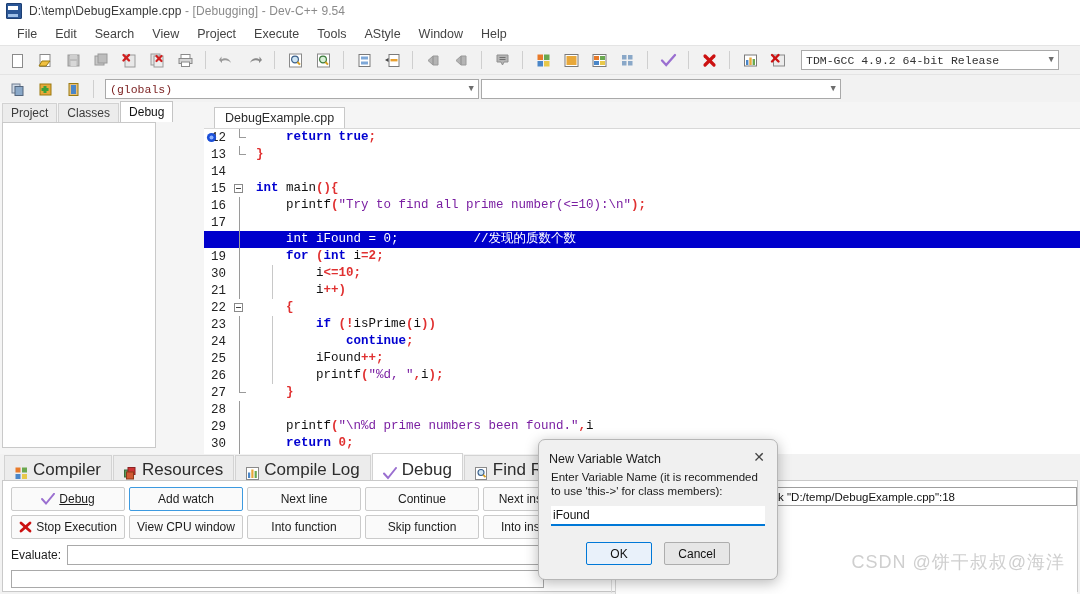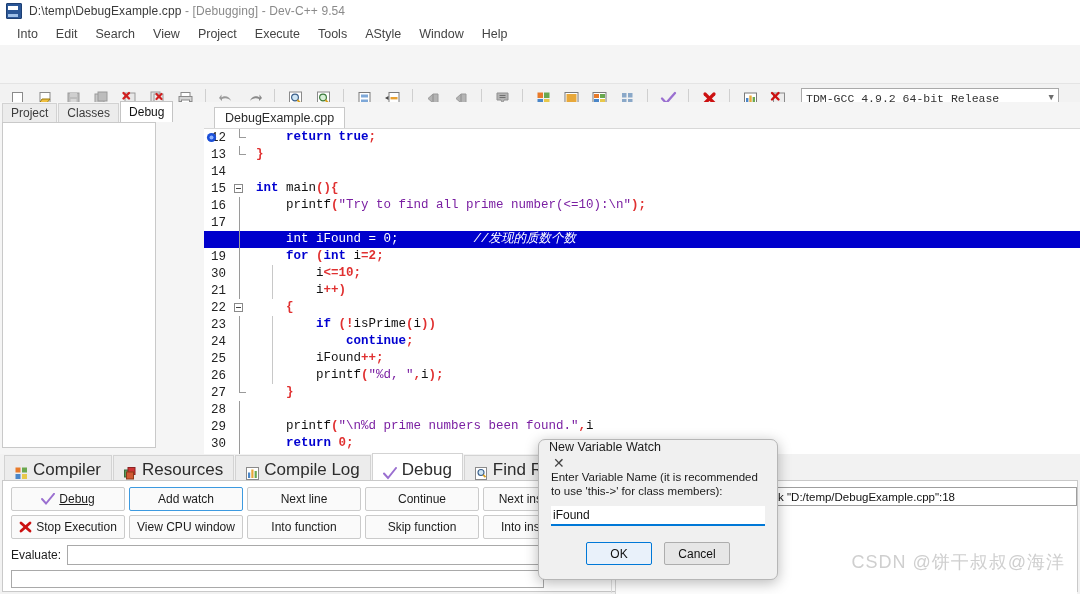--- a/index.html
+++ b/index.html
@@ -38,21 +38,20 @@
     padding-left:8px;
   }
   .menu-item{
     padding:2px 9px;font-size:12.5px;color:#444;cursor:default;
   }
 
   
   .toolbar-row{
     height:28px;background:#f2f2f2;display:flex;align-items:center;
     border-top:1px solid #e4e4e4;
-    margin-top:38px;
   }
   .tb-group{display:flex;align-items:center;padding:0 3px;height:24px;}
   .sep{width:1px;height:18px;background:#cfcfcf;margin:0 3px;}
   .tbtn{
     width:24px;height:22px;margin:0 1px;display:flex;align-items:center;
     justify-content:center;border:1px solid transparent;border-radius:2px;
   }
   .ico{display:block;}
 
   .combo{
@@ -110,21 +109,21 @@
   .codetext{flex:1 1 auto;padding-left:4px;position:relative;height:17px;line-height:17px;}
   .hl{background:#0000cc;}
   .hl .codetext, .hl .codetext *{color:#ffffff !important;}
   .hl .gutter{background:#ffffff;}
 
   .kw{color:#0000d0;font-weight:bold;}
   .str{color:#7a1fa2;}
   .pun{color:#e03030;font-weight:bold;}
   .num{color:#e03030;font-weight:bold;}
   .plain{color:#111;}
-  .cmt{color:#ffffff;font-style:italic;}
+  .cmt{color:#ffffff;}
 
   
   .vline{position:absolute;left:9px;top:0;width:1px;height:17px;background:#9a9a9a;}
   .vline2{position:absolute;left:9px;top:0;width:1px;height:9px;background:#9a9a9a;}
   .hline{position:absolute;left:9px;top:8px;width:7px;height:1px;background:#9a9a9a;}
   .boxf{
     position:absolute;left:4px;top:4px;width:9px;height:9px;background:#fff;
     border:1px solid #8a8a8a;box-sizing:border-box;
   }
   .boxf:after{content:"";position:absolute;left:1px;top:3px;width:5px;height:1px;background:#444;}
@@ -132,22 +131,22 @@
 
   .innerbar{position:absolute;left:20px;top:0;width:1px;height:17px;background:#c8c8c8;}
 
   
   .dialog{
     position:absolute;left:538px;top:337px;width:238px;height:139px;
     background:#f0f0f0;border:1px solid #b6b6b6;border-radius:7px;
     box-shadow:0 3px 14px rgba(0,0,0,.28);z-index:40;
   }
   .dlg-title{
-    height:26px;display:flex;align-items:flex-start;justify-content:space-between;
-    padding:0 8px 0 10px;font-size:12.5px;color:#1b1b1b;flex-direction:column;
+    height:26px;display:flex;align-items:flex-end;justify-content:space-between;
+    padding:0 8px 0 10px;font-size:12.5px;color:#1b1b1b;
   }
   .dlg-close{font-size:14px;color:#444;line-height:1;padding:2px 4px;}
   .dlg-text{padding:4px 12px 0 12px;font-size:11.5px;color:#1b1b1b;line-height:14px;}
   .dlg-input{
     margin:8px 12px 0 12px;height:18px;background:#ffffff;
     border:none;border-bottom:2px solid #0078d7;
     font-size:12px;color:#111;display:flex;align-items:center;padding-left:2px;
   }
   .dlg-btns{display:flex;justify-content:center;gap:12px;margin-top:16px;}
   .dlg-btn{
@@ -216,21 +215,21 @@
 <body>
 
 <div class="app">
 
   <div class="titlebar">
     <div class="app-icon"></div>
     <div class="title-text"><span>D:\temp\DebugExample.cpp</span><span class="dim"> - [Debugging] - Dev-C++ 9.54</span></div>
   </div>
 
   <div class="menubar">
-    <div class="menu-item">Into</div>
+    <div class="menu-item">File</div>
     <div class="menu-item">Edit</div>
     <div class="menu-item">Search</div>
     <div class="menu-item">View</div>
     <div class="menu-item">Project</div>
     <div class="menu-item">Execute</div>
     <div class="menu-item">Tools</div>
     <div class="menu-item">AStyle</div>
     <div class="menu-item">Window</div>
     <div class="menu-item">Help</div>
   </div>

